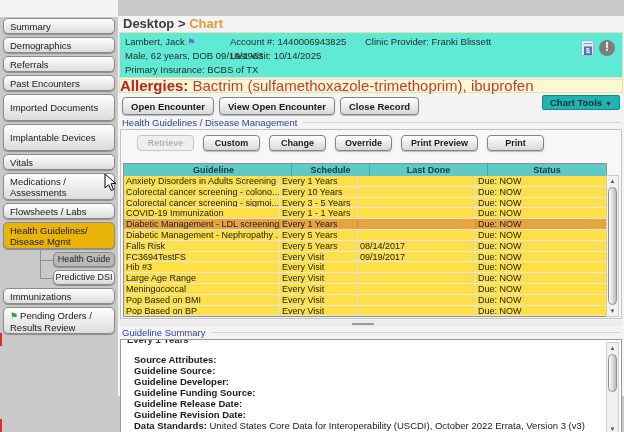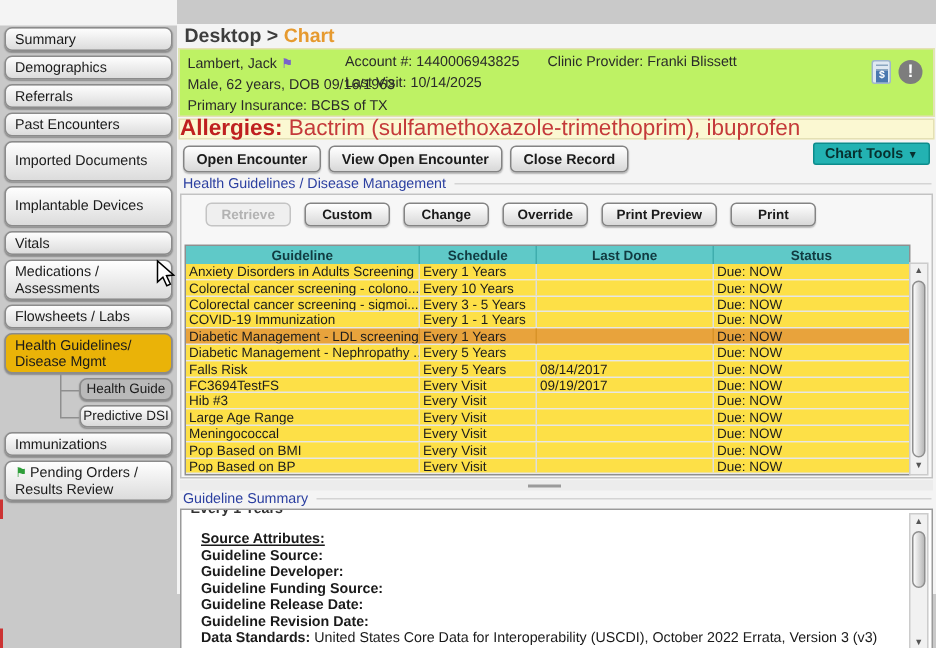--- a/index.html
+++ b/index.html
@@ -30,21 +30,21 @@
   .sub-btn.selected { background:#b9b9b9; }
   .sub-btn::before { content:""; position:absolute; left:-14px; top:50%; width:13px; border-top:1px solid #8f8f8f; }
   .edge-mark { position:absolute; left:0; width:2px; height:13px; background:#cc3333; }
 
   
   .main { position:absolute; left:118px; top:16px; width:506px; height:380px; background:#f4f4f4; }
   .breadcrumb { position:absolute; left:5px; top:0; height:16px; font-size:13px; font-weight:700; color:#3d3d3d; }
   .breadcrumb .cur { color:#e69a2f; }
 
   .banner { position:absolute; left:1px; top:16px; width:504px; height:46px;
-            background:#bef264; border:1px solid #e4e0b4; font-size:9.5px; color:#2a2a2a; }
+            background:#5eead4; border:1px solid #e4e0b4; font-size:9.5px; color:#2a2a2a; }
   .banner .col1 { position:absolute; left:5px; top:2px; line-height:14px; }
   .banner .col2 { position:absolute; left:110px; top:2px; line-height:14px; }
   .banner .col3 { position:absolute; left:245px; top:2px; line-height:14px; }
   .pt-flag { color:#7a63c9; font-size:9px; }
   .banner-icons { position:absolute; right:7px; top:7px; display:flex; gap:5px; align-items:center; }
   .doc-icon { width:13px; height:16px; background:#dfe9f2; border:1px solid #9fb6cc; border-radius:2px;
               position:relative; cursor:pointer; }
   .doc-icon::before { content:""; position:absolute; left:2px; top:2px; width:8px; border-top:1px solid #8aa6c0;
                       box-shadow:0 3px 0 #8aa6c0; }
   .doc-icon .dollar { position:absolute; left:2px; top:6px; width:8px; height:8px; background:#4a78b0;
@@ -72,21 +72,21 @@
   .st1 { top:101px; }
   .st2 { top:311px; }
 
   .panel { position:absolute; left:2px; top:113px; width:502px; height:190px;
            background:#f7f7f7; border:1px solid #c2c2c2; }
   .btn-row { position:absolute; left:16px; top:5px; display:flex; gap:9px; }
   .btn-sm { height:16px; min-width:57px; padding:1px 9px; font-size:9px; }
   .btn.disabled { color:#b2b2b2; border-color:#c4c4c4; background:#efefef; box-shadow:none; cursor:default; }
 
   .gtable { position:absolute; left:2px; top:33px; width:484px; border:1px solid #8f8f8f; background:#fff; }
-  .thead { display:flex; height:12px; background:#5fc9c8; }
+  .thead { display:flex; height:12px; background:#5fc9c8;padding-left:12px; }
   .thcell { font-size:9px; font-weight:700; color:#113b41; text-align:center; line-height:12px;
             border-right:1px solid #3fadad; overflow:hidden; }
   .trow { display:flex; height:10.8px; background:#fde047; border-bottom:1px solid #e6e6e6; cursor:pointer; }
   .tcell { font-size:9px; color:#1c1c1c; line-height:10px; padding-left:2px; white-space:nowrap;
            overflow:hidden; border-right:1px solid #dedede; }
   .trow.sel { background:#e8a33c; }
   .trow.sel .tcell { border-right-color:#d89328; }
   .c1 { width:156px; } .c2 { width:78px; } .c3 { width:118px; } .c4 { flex:1; border-right:none; }
 
   .vscroll { position:absolute; width:13px; background:#f1f1f1; border:1px solid #cccccc; }
@@ -99,21 +99,21 @@
               background:linear-gradient(90deg,#fdfdfd,#b9b9b9); cursor:grab; }
 
   .splitter { position:absolute; left:2px; top:304px; width:502px; height:7px; background:#ececec; cursor:row-resize; }
   .splitter::before { content:""; position:absolute; left:232px; top:3px; width:22px; border-top:2px solid #9a9a9a; }
 
   .summary-box { position:absolute; left:2px; top:323px; width:502px; height:101px;
                  background:#fff; border:1px solid #9a9a9a; overflow:hidden; }
   .sum-clip { height:5px; overflow:hidden; margin-left:6px; font-size:9.5px; font-weight:700; color:#333; }
   .sum-clip span { display:block; margin-top:-6px; }
   .sum-body { margin:9px 0 0 13px; font-size:9.5px; line-height:11px; color:#1a1a1a; }
-  .sum-head { font-weight:700; text-decoration:underline; }
+  .sum-head { font-weight:700; }
   .sum-line { font-weight:700; }
   .sum-ds b { font-weight:700; }
 
   .cursor { position:absolute; left:104px; top:173px; width:13px; height:19px; pointer-events:none; z-index:50; }
 </style>
 </head>
 <body>
 
 <div class="screen">
 

